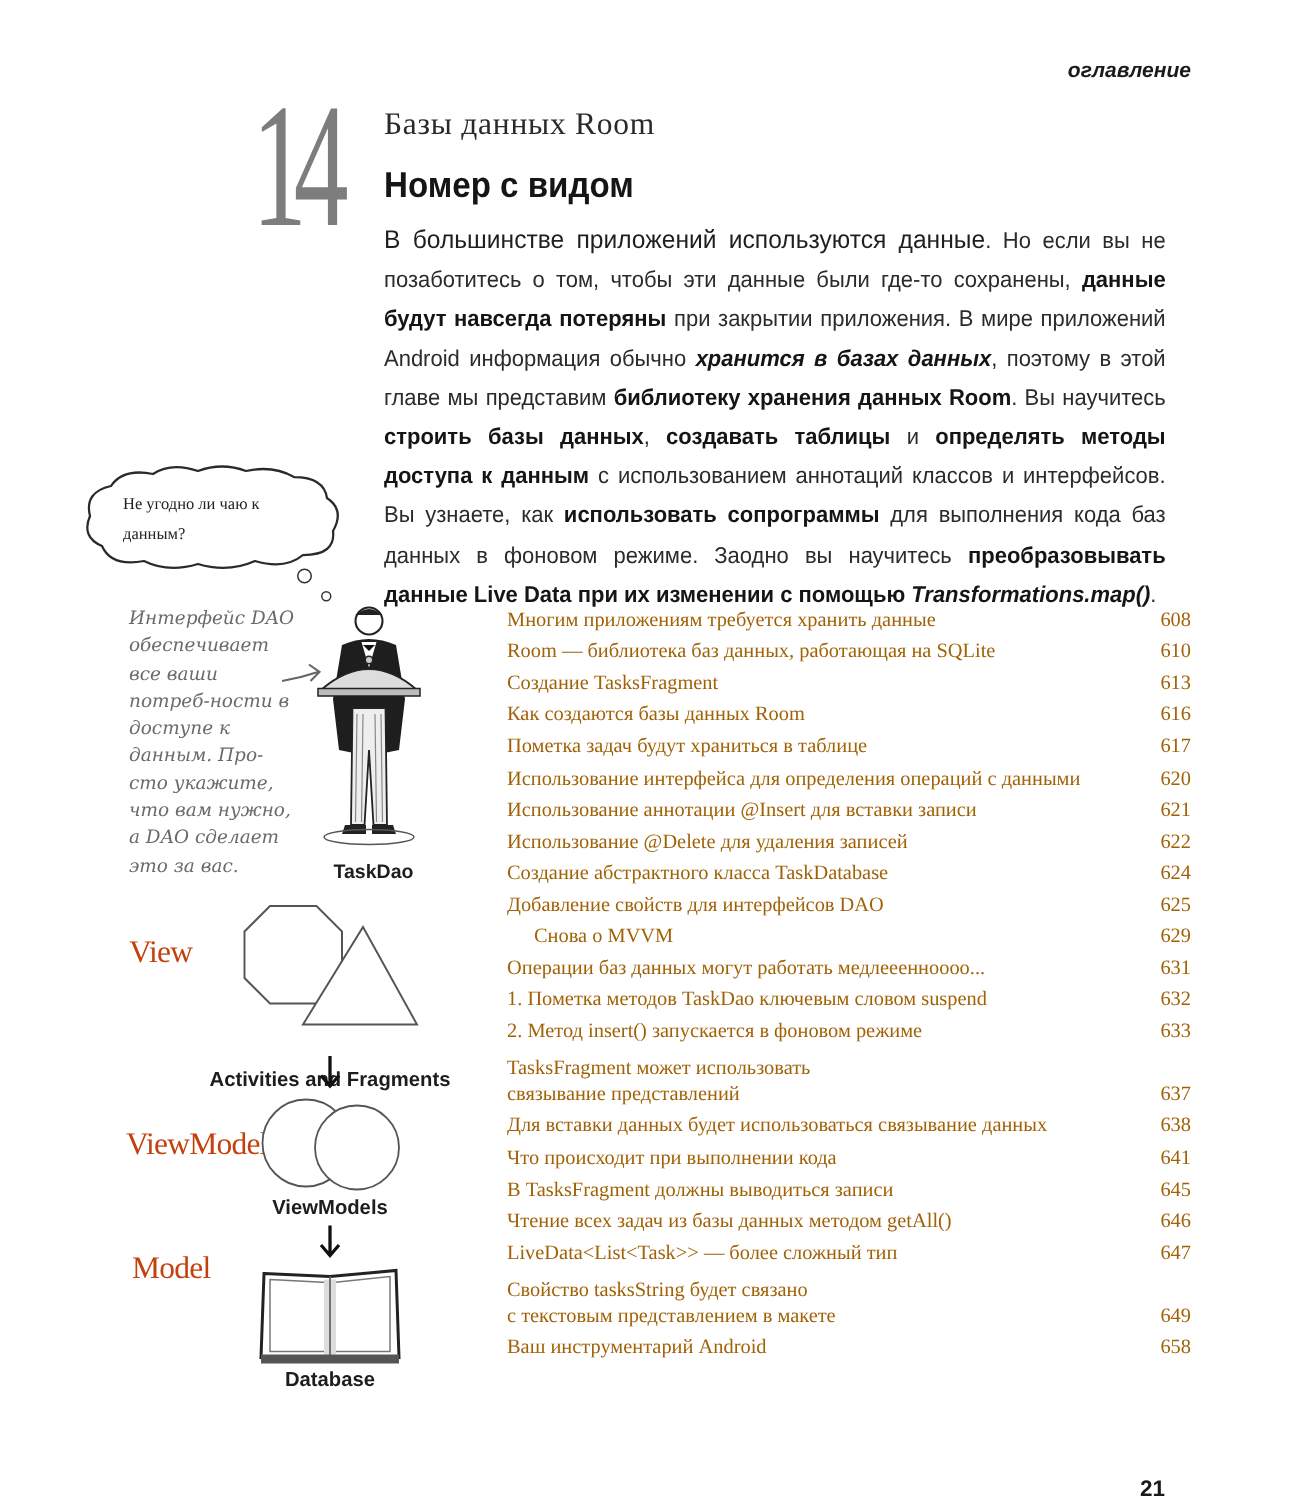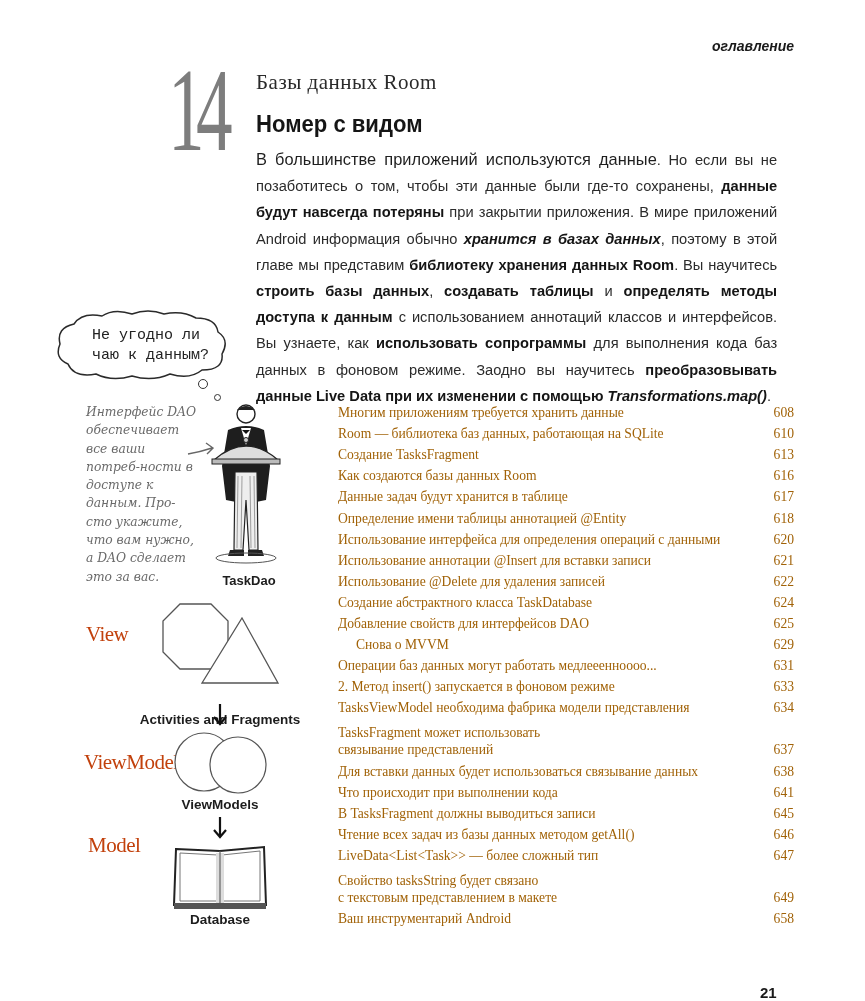--- a/index.html
+++ b/index.html
@@ -11,21 +11,21 @@
   .chapter-num { left: 168px; top: 52px; font-family: "Liberation Serif", serif; font-size: 118px; line-height: 118px; color: #7d7d7d; letter-spacing: -14px; transform: scaleX(0.62); transform-origin: left top; font-weight: normal; }
   .chapter-sub { left: 256px; top: 70px; font-family: "Liberation Serif", serif; font-size: 21px; color: #2a2a2a; letter-spacing: 0.5px; }
   .chapter-title { left: 256px; top: 110px; font-size: 24px; font-weight: bold; color: #151515; transform: scaleX(0.92); transform-origin: left; }
 
   .intro { left: 256px; top: 147px; width: 540px; font-size: 15.2px; line-height: 26.2px; color: #2b2b2b; text-align: justify; transform: scaleX(0.965); transform-origin: left top; }
   .intro .lead { font-size: 17px; color: #1f1f1f; }
   .intro b { color: #151515; }
 
   .bubble { left: 52px; top: 310px; width: 178px; height: 70px; }
   .bubble svg { position: absolute; left: 0; top: 0; }
-  .bubble-text { position: absolute; left: 40px; top: 16px; width: 130px; font-family: Liberation Mono, monospace; font-size: 15px; line-height: 20px; color: #222; }
+  .bubble-text { position: absolute; left: 30px; top: 16px; width: 130px; font-family: Liberation Serif, serif; font-size: 11px; line-height: 20px; color: #222; }
   .dot1 { left: 198px; top: 379px; width: 8px; height: 8px; border: 1.4px solid #333; border-radius: 50%; }
   .dot2 { left: 214px; top: 394px; width: 5px; height: 5px; border: 1.3px solid #333; border-radius: 50%; }
 
   .handnote { left: 86px; top: 403px; width: 112px; font-family: "DejaVu Serif", serif; font-style: italic; font-size: 12.3px; line-height: 18.3px; color: #6a6a6a; text-align: left; }
   .handnote-arrow { left: 186px; top: 440px; }
 
   .waiter { left: 206px; top: 400px; width: 80px; height: 170px; }
   .waiter-label { left: 214px; top: 573px; width: 70px; text-align: center; font-weight: bold; font-size: 13px; color: #1d1d1d; }
 
   .layer-label { font-family: "Liberation Serif", serif; font-size: 21px; color: #c2410c; letter-spacing: -0.5px; }
@@ -121,26 +121,22 @@
     </div>
     <div class="toc-row">
       <span class="t" style="white-space: pre-line;">Создание TasksFragment</span>
       <span class="p">613</span>
     </div>
     <div class="toc-row">
       <span class="t" style="white-space: pre-line;">Как создаются базы данных Room</span>
       <span class="p">616</span>
     </div>
     <div class="toc-row">
-      <span class="t" style="white-space: pre-line;">Данные задач будут хранится в таблице</span>
+      <span class="t" style="white-space: pre-line;">Пометка задач будут храниться в таблице</span>
       <span class="p">617</span>
-    </div>
-    <div class="toc-row">
-      <span class="t" style="white-space: pre-line;">Определение имени таблицы аннотацией @Entity</span>
-      <span class="p">618</span>
     </div>
     <div class="toc-row">
       <span class="t" style="white-space: pre-line;">Использование интерфейса для определения операций с данными</span>
       <span class="p">620</span>
     </div>
     <div class="toc-row">
       <span class="t" style="white-space: pre-line;">Использование аннотации @Insert для вставки записи</span>
       <span class="p">621</span>
     </div>
     <div class="toc-row">
@@ -157,26 +153,26 @@
     </div>
     <div class="toc-row">
       <span class="t" style="white-space: pre-line; margin-left: 18px;">Снова о MVVM</span>
       <span class="p">629</span>
     </div>
     <div class="toc-row">
       <span class="t" style="white-space: pre-line;">Операции баз данных могут работать медлееенноооо...</span>
       <span class="p">631</span>
     </div>
     <div class="toc-row">
+      <span class="t" style="white-space: pre-line;">1. Пометка методов TaskDao ключевым словом suspend</span>
+      <span class="p">632</span>
+    </div>
+    <div class="toc-row">
       <span class="t" style="white-space: pre-line;">2. Метод insert() запускается в фоновом режиме</span>
       <span class="p">633</span>
-    </div>
-    <div class="toc-row">
-      <span class="t" style="white-space: pre-line;">TasksViewModel необходима фабрика модели представления</span>
-      <span class="p">634</span>
     </div>
     <div class="toc-row two">
       <span class="t" style="white-space: pre-line;">TasksFragment может использовать
 связывание представлений</span>
       <span class="p">637</span>
     </div>
     <div class="toc-row">
       <span class="t" style="white-space: pre-line;">Для вставки данных будет использоваться связывание данных</span>
       <span class="p">638</span>
     </div>

